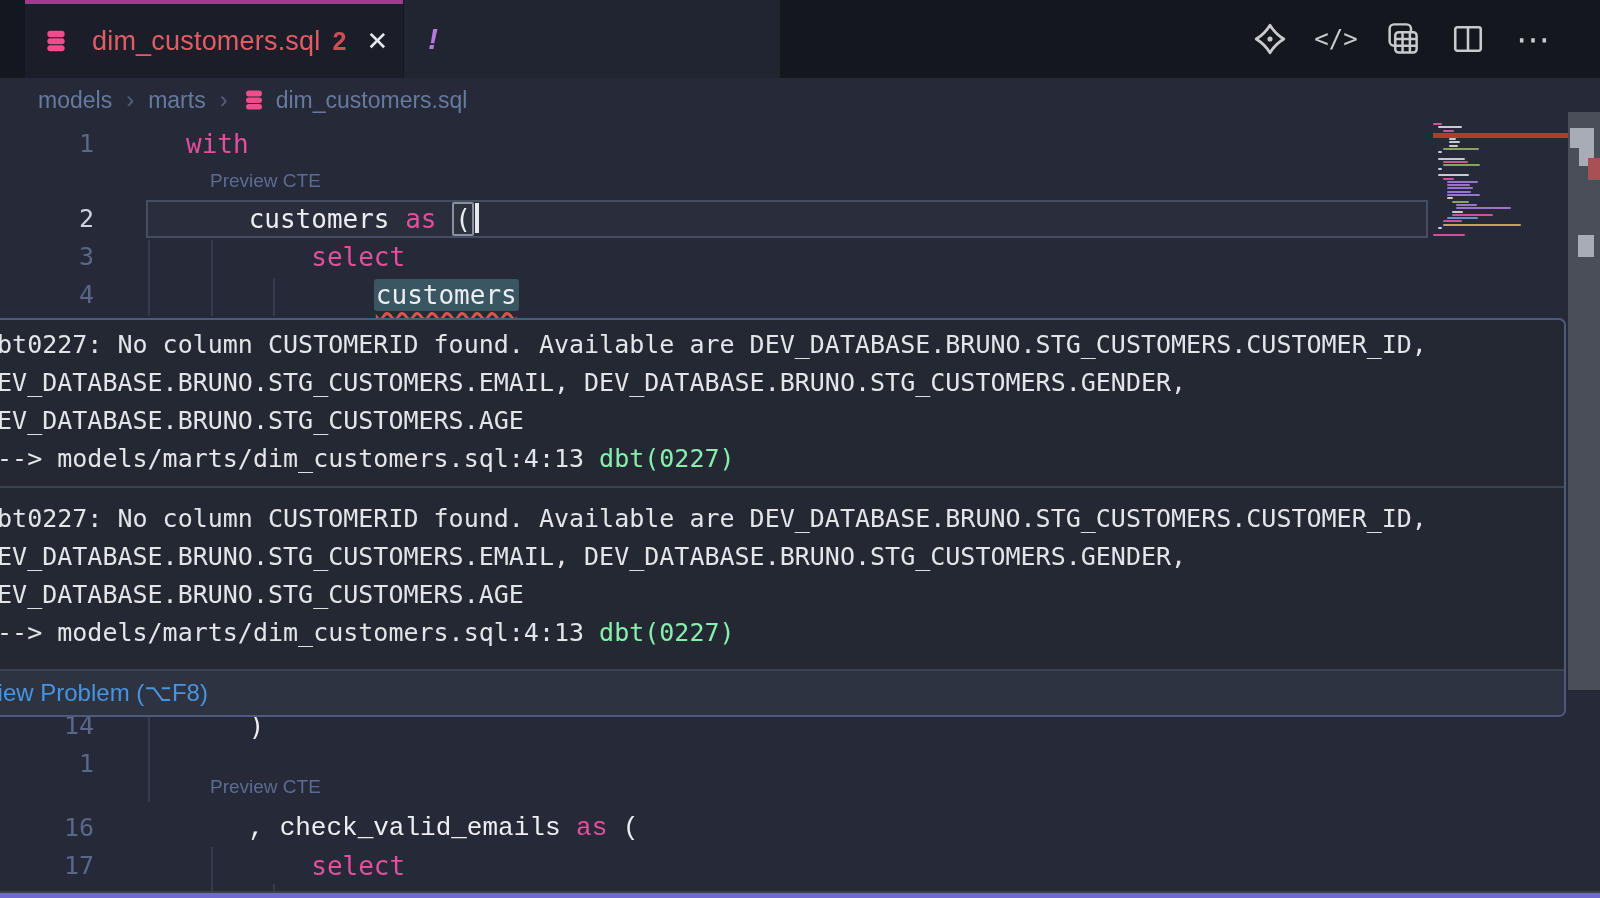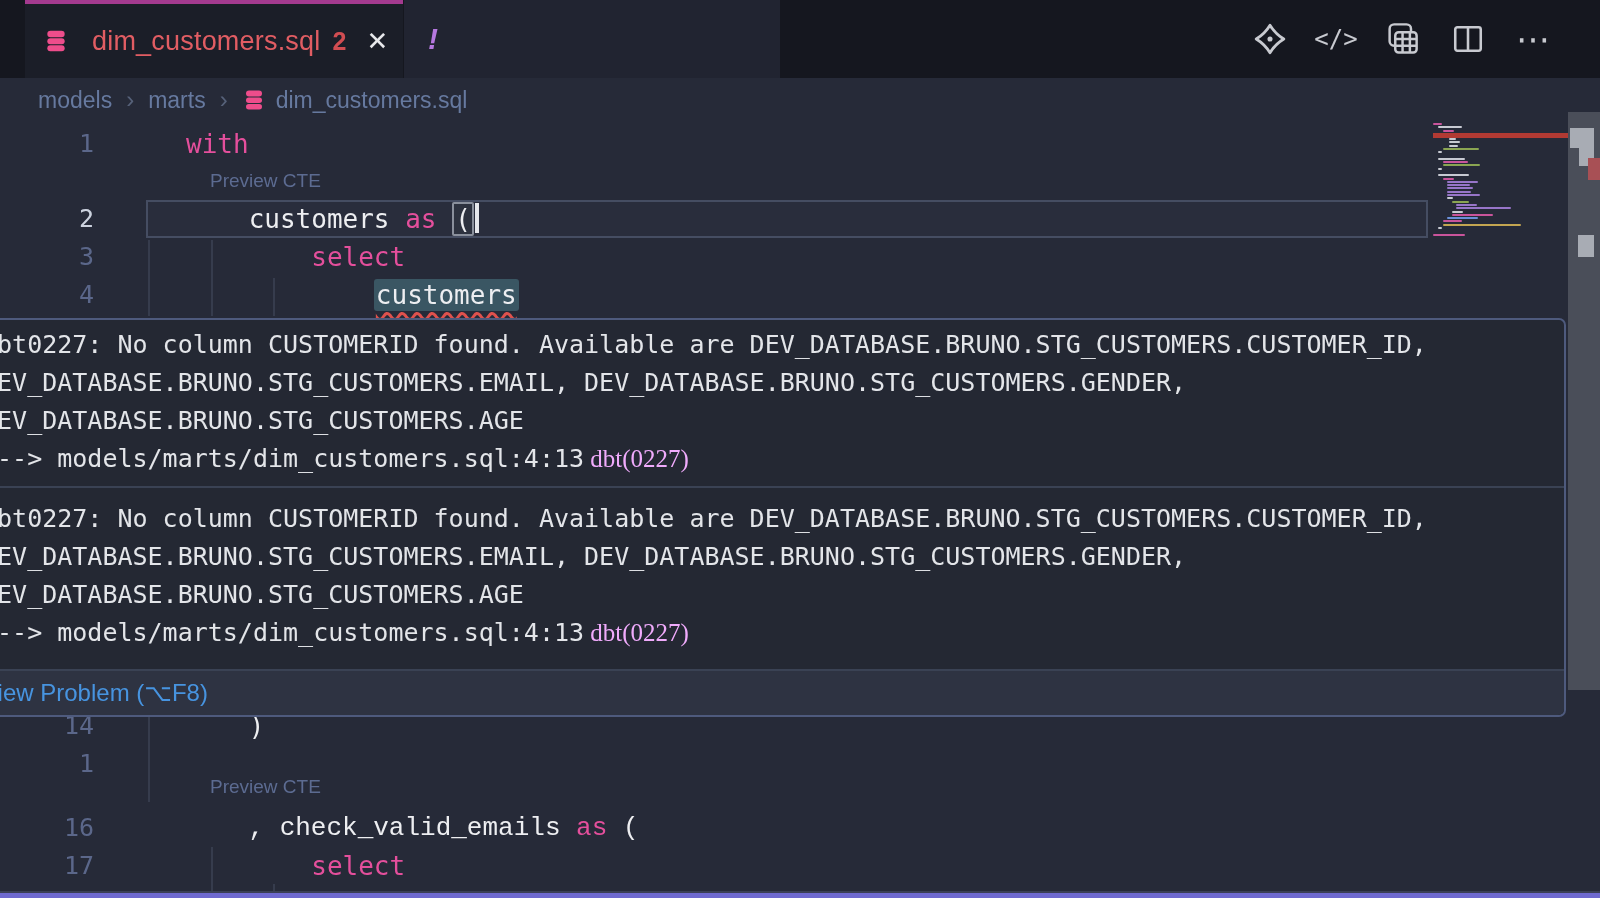--- a/index.html
+++ b/index.html
@@ -39,21 +39,21 @@
   .mm-bar{position:absolute;height:2px;border-radius:1px;}
   .mm-err{position:absolute;left:0;width:135px;height:5px;background:#b23a33;}
   .ruler{position:absolute;left:1568px;top:78px;width:32px;height:820px;}
   .ruler-thumb{position:absolute;left:0;top:34px;width:32px;height:578px;background:#4a4e59;cursor:pointer;}
   .marker{position:absolute;}
   
   .hpanel{position:absolute;left:-34px;top:318px;width:1600px;height:399px;box-sizing:border-box;background:#242833;border:2px solid #4e5a7d;border-radius:7px;}
   .hrow{padding-left:14px;white-space:pre;font-family:"DejaVu Sans Mono",monospace;font-size:25px;line-height:38px;color:#e3e5e9;}
   .hblock1{padding-top:6px;padding-bottom:6px;}
   .hdivider{border-top:2px solid #3a4254;margin:2px 0 6px 0;}
-  .hcode{color:#f0abfc;font-family:Liberation Serif, serif;}
+  .hcode{color:#86efac;}
   .hstatus{position:absolute;left:0;bottom:0;width:100%;height:46px;box-sizing:border-box;background:#2e3342;border-top:2px solid #3a4254;border-radius:0 0 6px 6px;display:flex;align-items:center;padding-left:14px;white-space:pre;}
   .hlink{color:#4794e0;font-size:24px;cursor:pointer;}
   .hnote{color:#e3e5e9;font-size:24px;margin-left:62px;}
   .bottomline{position:absolute;left:0;top:891px;width:1600px;height:7px;background:#6f6ad0;border-top:2px solid #3a3f55;box-sizing:border-box;}
 </style>
 </head>
 <body>
 
 <div class="tabbar">
   <div class="tab active">

